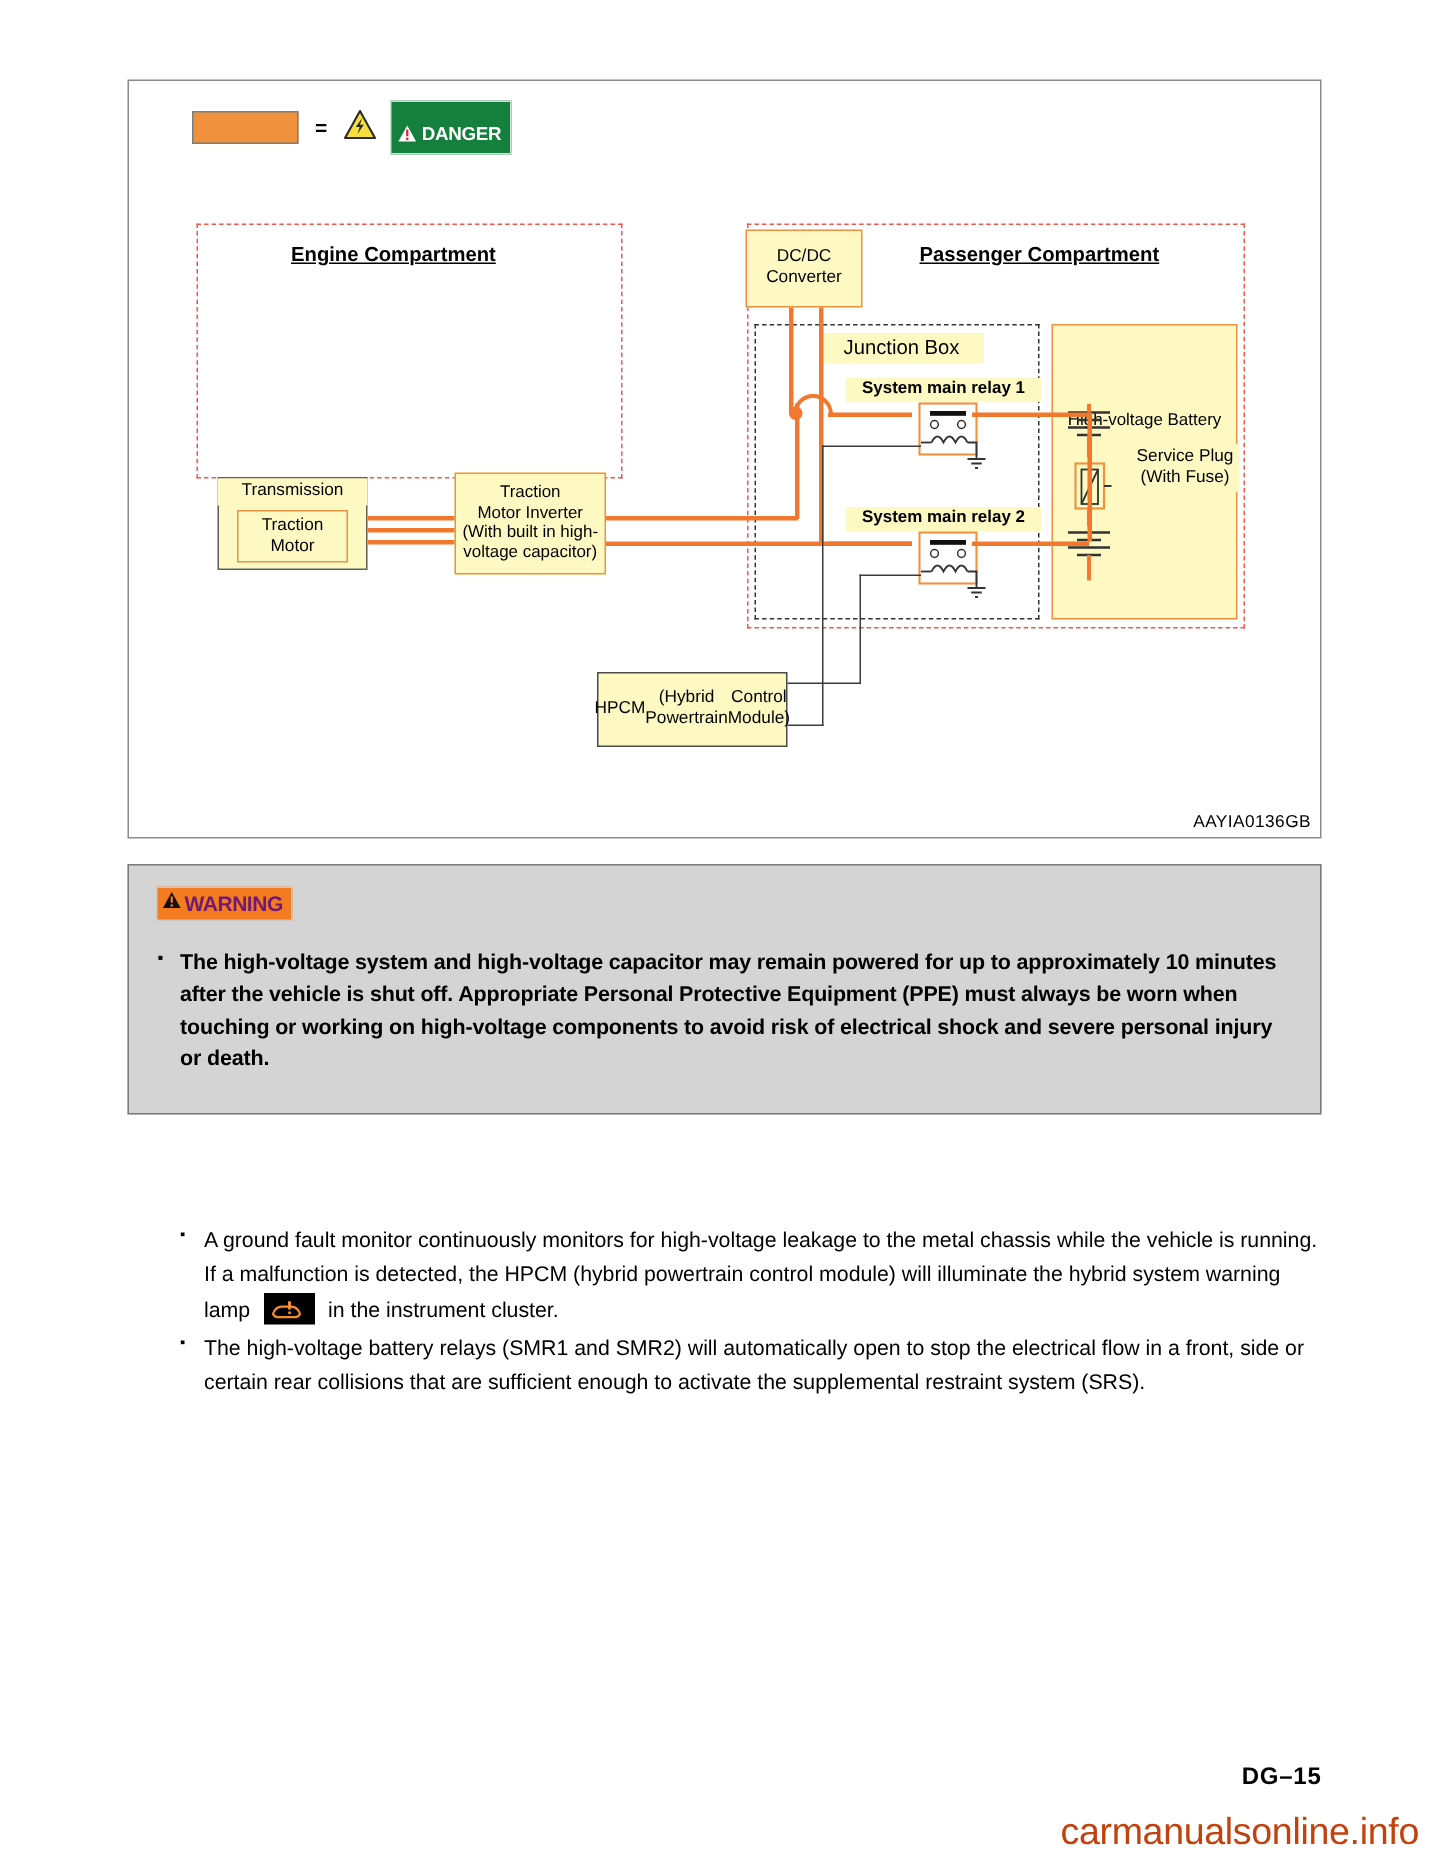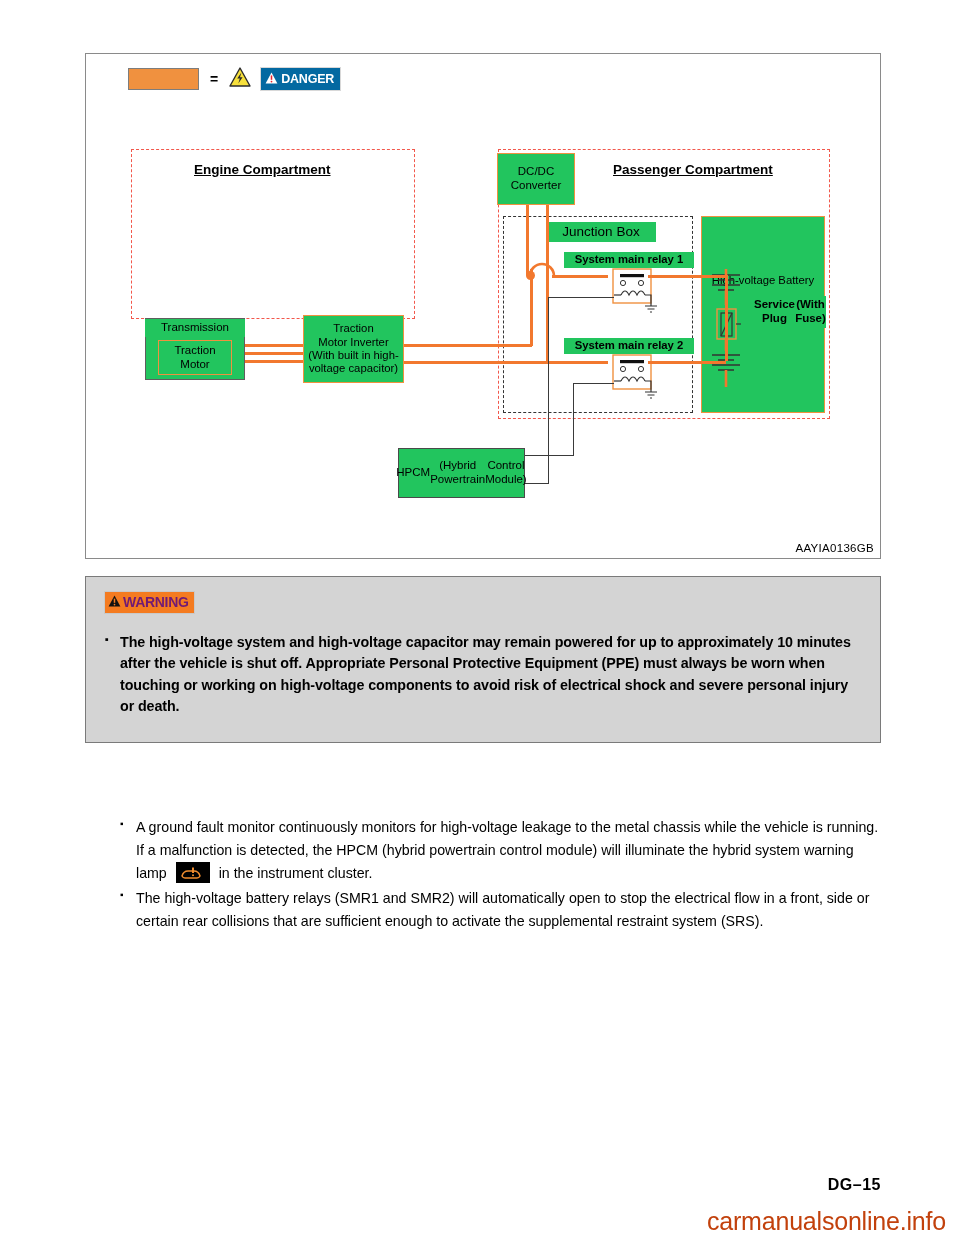--- a/index.html
+++ b/index.html
@@ -8,34 +8,34 @@
        -webkit-font-smoothing:antialiased;}
 
   
   .figure-frame{position:absolute;left:85px;top:53px;width:796px;height:506px;
                 border:1px solid #8a8a8a;background:#fff;box-sizing:border-box;}
 
   
   .legend{position:absolute;left:42px;top:13px;display:flex;align-items:center;gap:9px;}
   .legend-swatch{width:69px;height:20px;background:#F0913F;border:1px solid #7d7d7d;}
   .legend-eq{font-size:14px;font-weight:bold;margin:0 2px;}
-  .danger-badge{display:inline-flex;align-items:center;background:#0369a1;
-                padding:2px 6px 2px 4px;border:1px solid #d8d8d8;gap:3px;}
+  .danger-badge{display:inline-flex;background:#15803d;
+                padding:14px 6px 2px 4px;border:1px solid #d8d8d8;gap:3px;}
   .danger-badge .tri{display:inline-block;}
   .danger-badge span.txt{color:#fff;font-size:12.5px;font-weight:bold;letter-spacing:-0.2px;}
 
   
   .compartment{position:absolute;border:1.5px dashed #F2574B;box-sizing:border-box;}
   #engine-compartment{left:45px;top:95px;width:284px;height:170px;}
   #passenger-compartment{left:412px;top:95px;width:332px;height:270px;}
   .comp-title{position:absolute;font-size:13.5px;font-weight:bold;
               text-decoration:underline;white-space:nowrap;}
 
   
-  .box{position:absolute;box-sizing:border-box;background:#22c55e;
+  .box{position:absolute;box-sizing:border-box;background:#fef9c3;
        display:flex;align-items:center;justify-content:center;text-align:center;
        line-height:1.18;}
   .box.orange{border:1.4px solid #F0913F;}
   .box.gray{border:1.4px solid #5e5e5e;}
   .box.black{border:1px solid #4a4a4a;}
   .box.dashed-black{border:1.4px dashed #333;background:transparent;}
 
   
   .wire{position:absolute;background:#F2782E;}
   .wire.h{height:2.6px;}
@@ -172,21 +172,21 @@
       <rect x="11" y="40" width="19" height="30" fill="none" stroke="#F0913F" stroke-width="1.4"></rect>
       <rect x="15" y="44" width="11" height="23" fill="none" stroke="#333" stroke-width="1.2"></rect>
       <path d="M15 67 L26 44" stroke="#333" stroke-width="1.2"></path>
       <path d="M30 55 L35 55" stroke="#333" stroke-width="1.2"></path>
       <path d="M20 70 L20 82" stroke="#F2782E" stroke-width="2.6"></path>
 
       <path d="M6 86 L34 86 M12 91 L28 91 M6 96 L34 96 M12 101 L28 101" stroke="#333" stroke-width="1.6"></path>
       <path d="M20 101 L20 118" stroke="#F2782E" stroke-width="2.6"></path>
     </svg>
   </div>
-  <div class="box" style="left:668px;top:242px;width:72px;height:32px;border:none;font-size:11.5px;font-weight:bold;flex-direction:row;">
+  <div class="box" style="left:668px;top:242px;width:72px;height:32px;border:none;font-size:11.5px;font-weight:normal;flex-direction:column;">
     <div>Service Plug</div>
     <div>(With Fuse)</div>
   </div>
 
   <div class="wire h" style="left:318px;top:290px;width:128px;"></div>
   <div class="wire v" style="left:444px;top:215px;height:77px;"></div>
 
   <div style="position:absolute;left:441px;top:204px;">
     <svg width="40" height="22" viewBox="0 0 40 22">
       <path d="M3 18 A 12 12 0 0 1 27 18" fill="none" stroke="#F2782E" stroke-width="2.6"></path>

